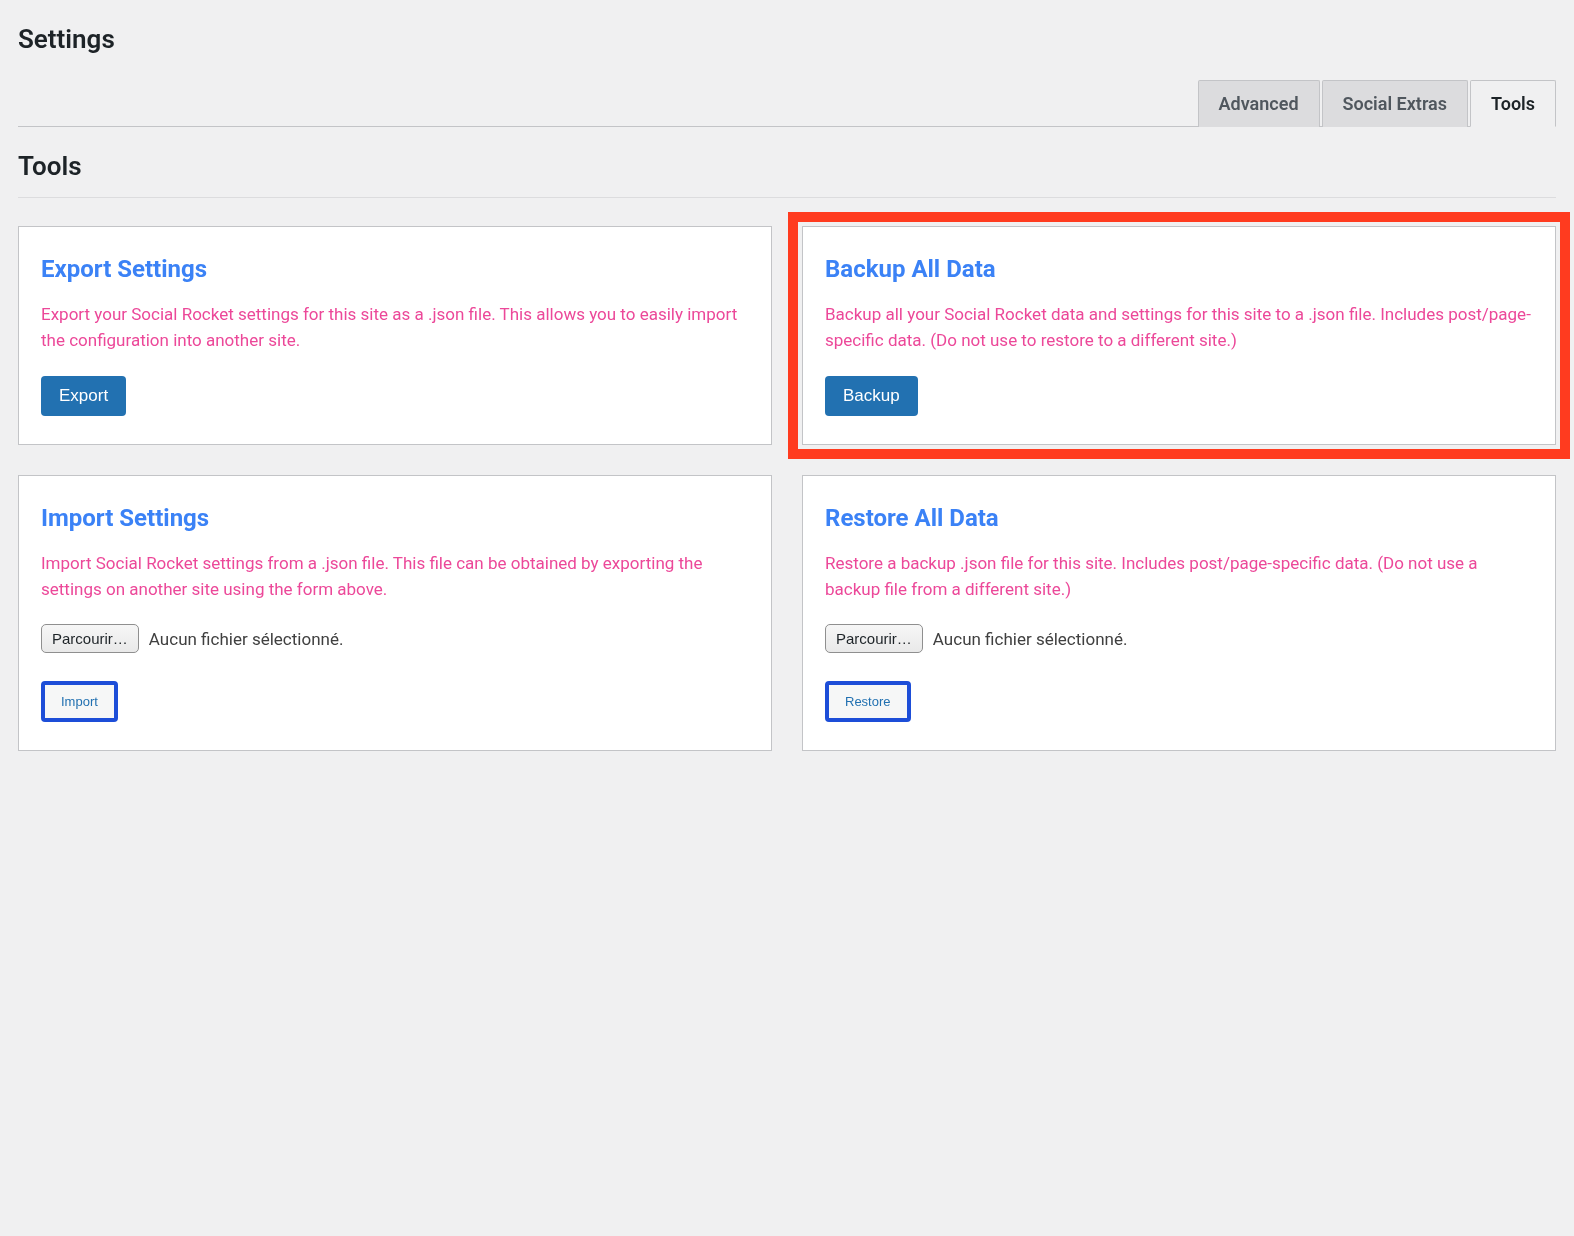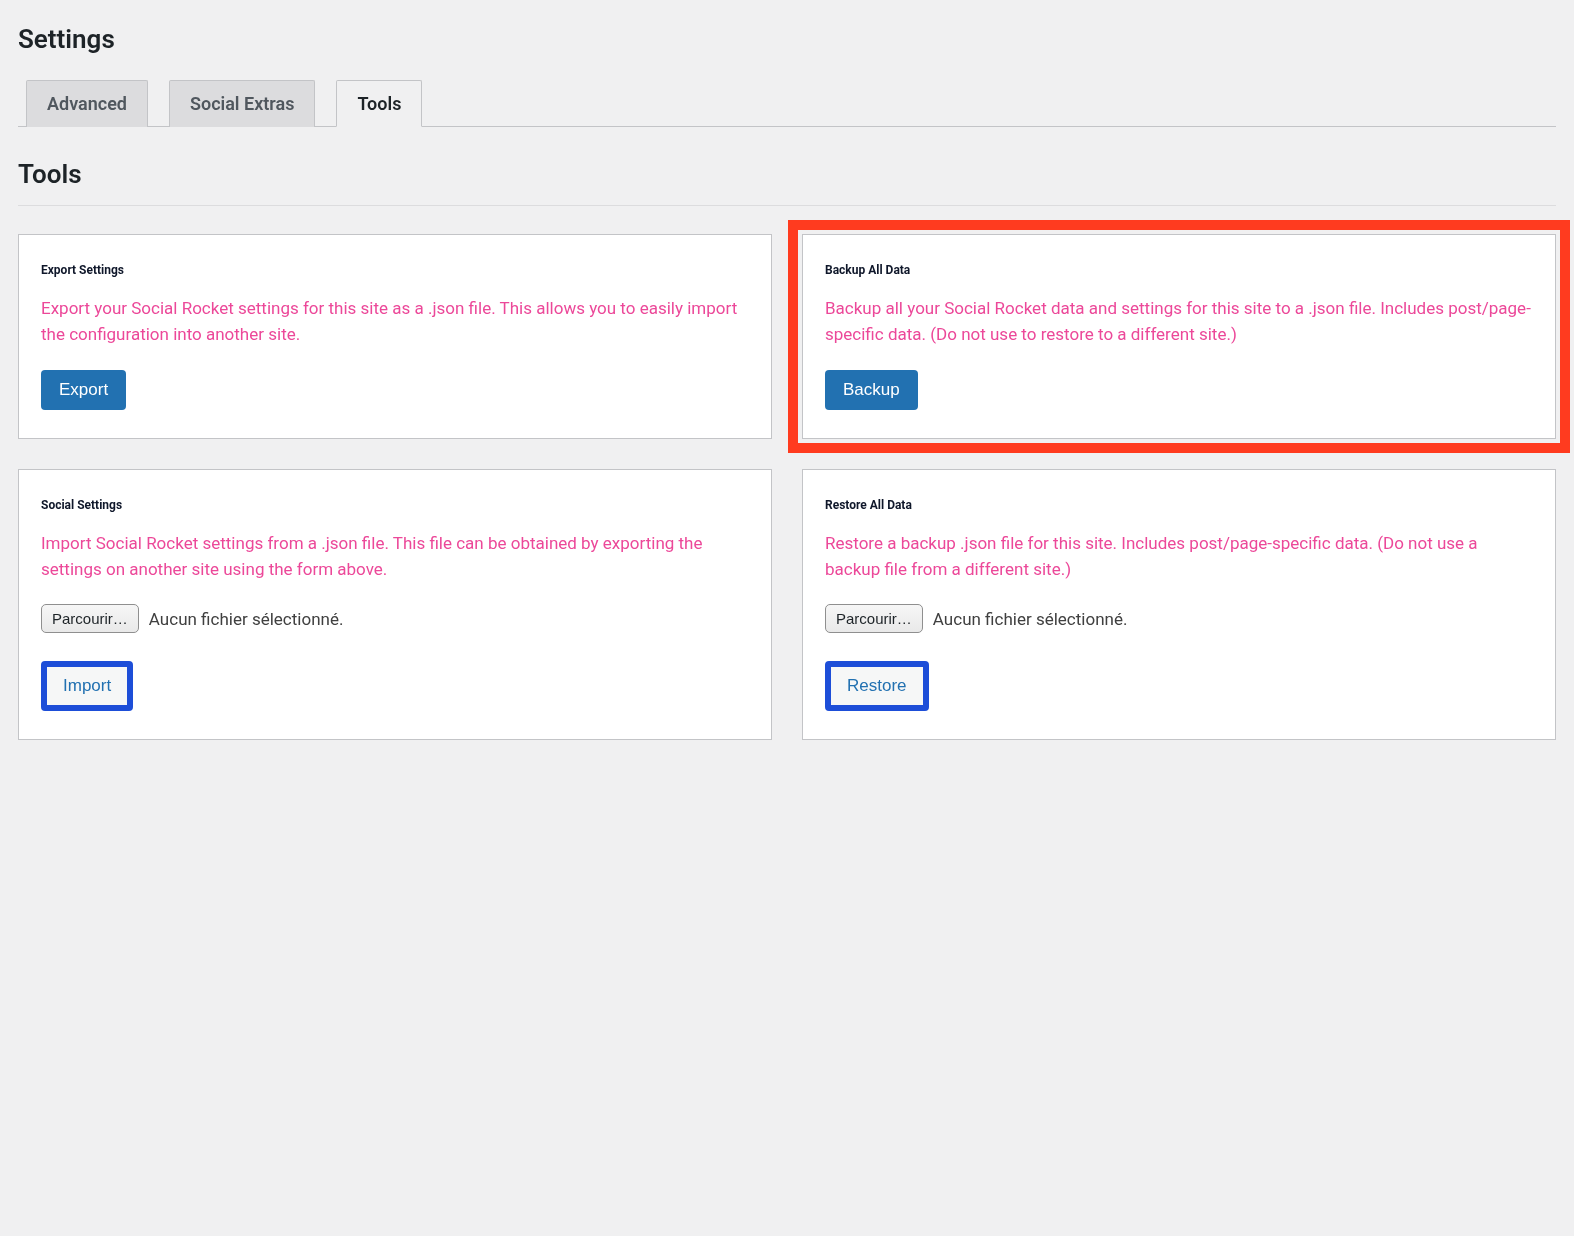--- a/index.html
+++ b/index.html
@@ -14,23 +14,24 @@
     }
     h1.page-title {
       font-size: 26px;
       font-weight: 600;
       color: #1d2327;
       margin: 8px 0 26px 0;
     }
     .tabs {
       display: flex;
       border-bottom: 1px solid #c3c4c7;
-      margin-bottom: 32px;
-      gap: 21px;
+      margin-bottom: 24px;
+      gap: 2px;
       padding-left: 8px;
+      justify-content: flex-end;
     }
     .tab {
       padding: 12px 20px;
       font-size: 18px;
       font-weight: 600;
       color: #50575e;
       background: #dcdcde;
       border: 1px solid #c3c4c7;
       border-bottom: none;
       cursor: pointer;
@@ -63,23 +64,23 @@
       background: #ffffff;
       border: 1px solid #c3c4c7;
       padding: 28px 22px 28px 22px;
       position: relative;
     }
     .card.highlight {
       outline: 10px solid #ff3b1f;
       outline-offset: 4px;
     }
     .card h3 {
-      font-size: 12px;
+      font-size: 24px;
       font-weight: 700;
-      color: #0f172a;
+      color: #3b82f6;
       margin-bottom: 18px;
     }
     .card p {
       font-size: 17px;
       line-height: 1.55;
       color: #ec4899;
       margin-bottom: 22px;
     }
     .btn-primary {
       display: inline-block;
@@ -88,22 +89,22 @@
       border: none;
       font-size: 17px;
       padding: 10px 18px;
       border-radius: 4px;
       cursor: pointer;
     }
     .btn-secondary {
       display: inline-block;
       background: #f6f7f7;
       color: #2271b1;
-      border: 6px solid #1d4ed8;
-      font-size: 17px;
+      border: 4px solid #1d4ed8;
+      font-size: 13px;
       padding: 9px 16px;
       border-radius: 4px;
       cursor: pointer;
     }
     .file-row {
       display: flex;
       align-items: center;
       gap: 10px;
       margin-bottom: 28px;
     }
@@ -144,21 +145,21 @@
       <button class="btn-primary">Export</button>
     </div>
 
     <div class="card highlight">
       <h3>Backup All Data</h3>
       <p>Backup all your Social Rocket data and settings for this site to a .json file. Includes post/page-specific data. (Do not use to restore to a different site.)</p>
       <button class="btn-primary">Backup</button>
     </div>
 
     <div class="card">
-      <h3>Social Settings</h3>
+      <h3>Import Settings</h3>
       <p>Import Social Rocket settings from a .json file. This file can be obtained by exporting the settings on another site using the form above.</p>
       <div class="file-row">
         <button class="file-btn">Parcourir…</button>
         <span class="file-label">Aucun fichier sélectionné.</span>
       </div>
       <button class="btn-secondary">Import</button>
     </div>
 
     <div class="card">
       <h3>Restore All Data</h3>

